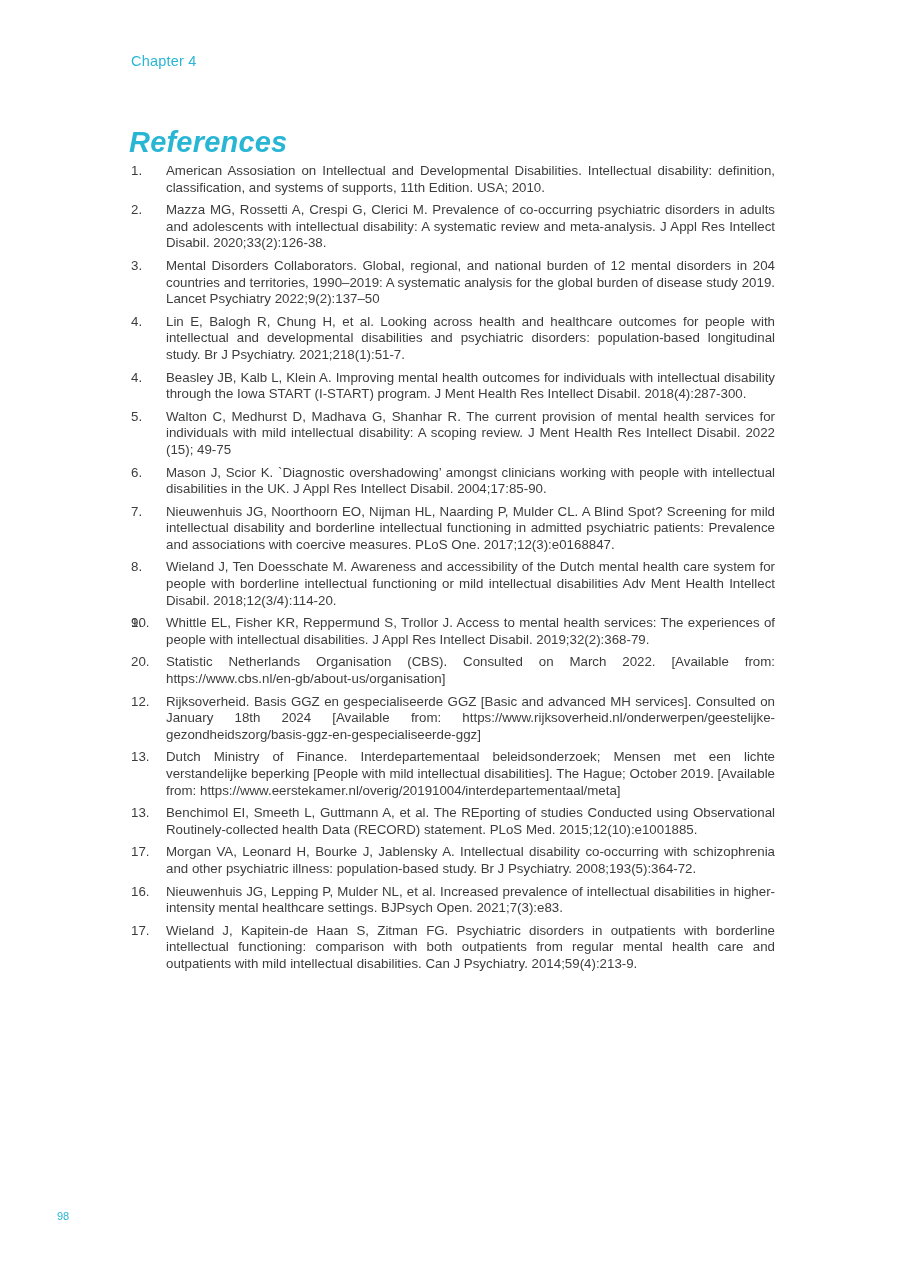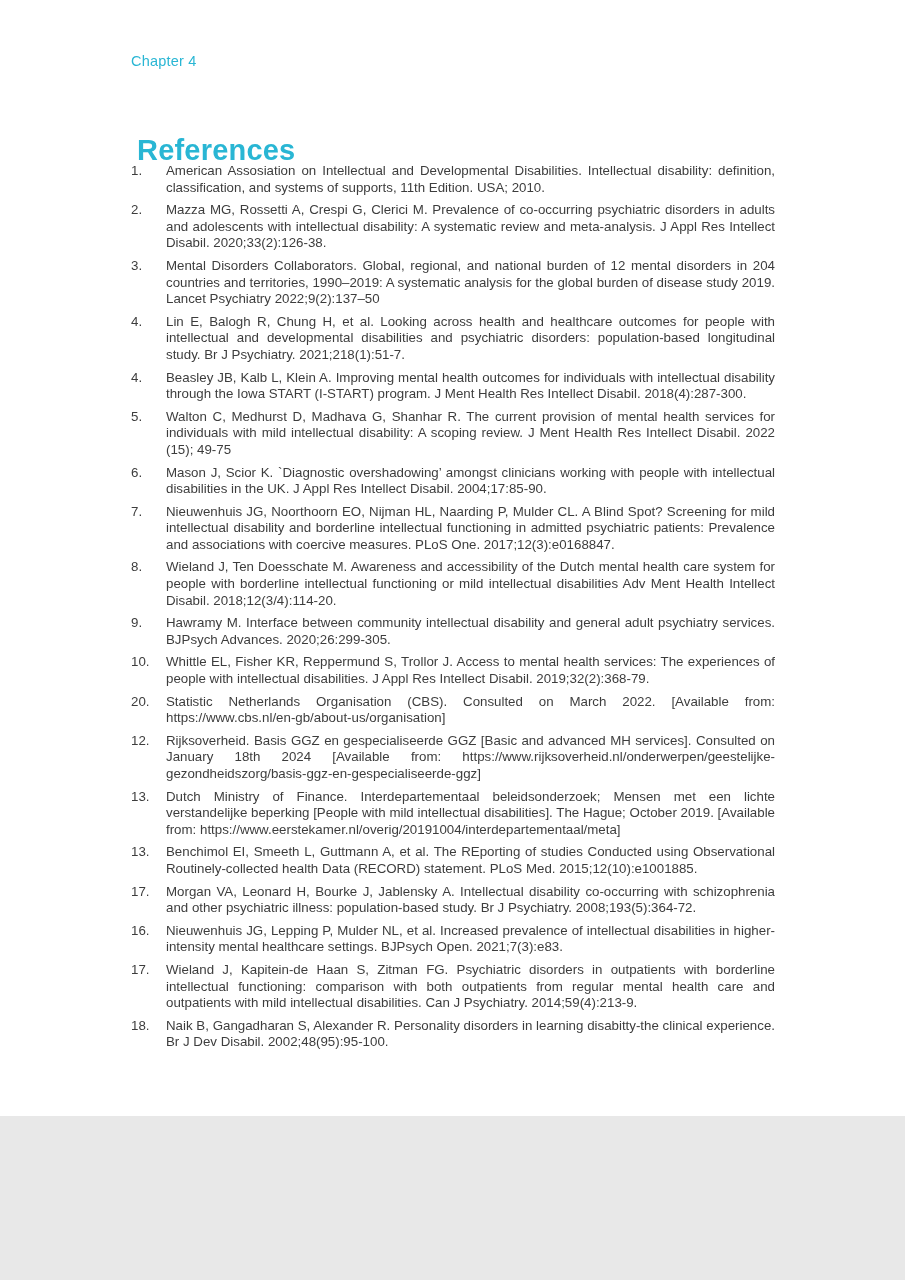--- a/index.html
+++ b/index.html
@@ -3,21 +3,21 @@
 <meta charset="utf-8">
 <style>
   :root{
     --accent:#29b6d4;
     --text:#3d3d3d;
   }
   html,body{margin:0;padding:0;background:#e8e8e8;}
   .page{
     position:relative;
     width:905px;
-    height:1116px;
+    height:1280px;
     margin:0 auto;
     background:#ffffff;
     font-family:"Liberation Sans", sans-serif;
     overflow:hidden;
   }
   .chapter-label{
     position:absolute;
     top:53px;
     left:131px;
     font-size:14.5px;
@@ -64,21 +64,21 @@
     font-size:11px;
     color:var(--accent);
   }
 </style>
 </head>
 <body>
 
 <div class="page">
   <div class="chapter-label">Chapter 4</div>
 
-  <h1 class="page-title" style="margin:8px;">References</h1>
+  <h1 class="page-title" style="margin:0;font-style:italic;">References</h1>
 
   <ol class="reference-list">
   <li class="ref-item">
     <span class="ref-num">1.</span>
     <span class="ref-text">American Assosiation on Intellectual and Developmental Disabilities. Intellectual disability: definition, classification, and systems of supports, 11th Edition. USA; 2010.</span>
   </li>
 
   <li class="ref-item">
     <span class="ref-num">2.</span>
     <span class="ref-text">Mazza MG, Rossetti A, Crespi G, Clerici M. Prevalence of co-occurring psychiatric disorders in adults and adolescents with intellectual disability: A systematic review and meta-analysis. J Appl Res Intellect Disabil. 2020;33(2):126-38.</span>
@@ -114,21 +114,20 @@
     <span class="ref-text">Nieuwenhuis JG, Noorthoorn EO, Nijman HL, Naarding P, Mulder CL. A Blind Spot? Screening for mild intellectual disability and borderline intellectual functioning in admitted psychiatric patients: Prevalence and associations with coercive measures. PLoS One. 2017;12(3):e0168847.</span>
   </li>
 
   <li class="ref-item">
     <span class="ref-num">8.</span>
     <span class="ref-text">Wieland J, Ten Doesschate M. Awareness and accessibility of the Dutch mental health care system for people with borderline intellectual functioning or mild intellectual disabilities Adv Ment Health Intellect Disabil. 2018;12(3/4):114-20.</span>
   </li>
 
   <li class="ref-item">
     <span class="ref-num">9.</span>
-    <span class="ref-text">Hawramy M. Interface between community intellectual disability and general adult psychiatry services. BJPsych Advances. 2020;26:299-305.</span>
   </li>
 
   <li class="ref-item">
     <span class="ref-num">10.</span>
     <span class="ref-text">Whittle EL, Fisher KR, Reppermund S, Trollor J. Access to mental health services: The experiences of people with intellectual disabilities. J Appl Res Intellect Disabil. 2019;32(2):368-79.</span>
   </li>
 
   <li class="ref-item">
     <span class="ref-num">20.</span>
     <span class="ref-text">Statistic Netherlands Organisation (CBS). Consulted on March 2022. [Available from: https://www.cbs.nl/en-gb/about-us/organisation]</span>
@@ -157,20 +156,16 @@
   <li class="ref-item">
     <span class="ref-num">16.</span>
     <span class="ref-text">Nieuwenhuis JG, Lepping P, Mulder NL, et al. Increased prevalence of intellectual disabilities in higher-intensity mental healthcare settings. BJPsych Open. 2021;7(3):e83.</span>
   </li>
 
   <li class="ref-item">
     <span class="ref-num">17.</span>
     <span class="ref-text">Wieland J, Kapitein-de Haan S, Zitman FG. Psychiatric disorders in outpatients with borderline intellectual functioning: comparison with both outpatients from regular mental health care and outpatients with mild intellectual disabilities. Can J Psychiatry. 2014;59(4):213-9.</span>
   </li>
 
-  <li class="ref-item">
-    <span class="ref-num">18.</span>
-    <span class="ref-text">Naik B, Gangadharan S, Alexander R. Personality disorders in learning disabitty-the clinical experience. Br J Dev Disabil. 2002;48(95):95-100.</span>
-  </li>
 </ol>
 
   <div class="page-number">98</div>
 </div>
 
 </body></html>

